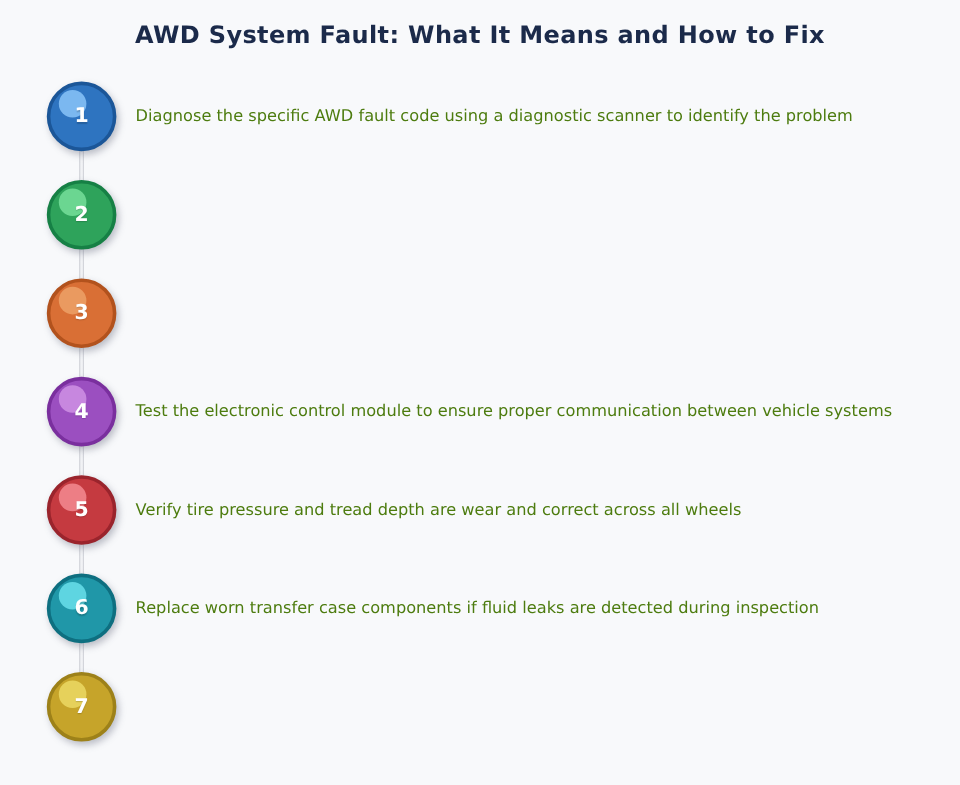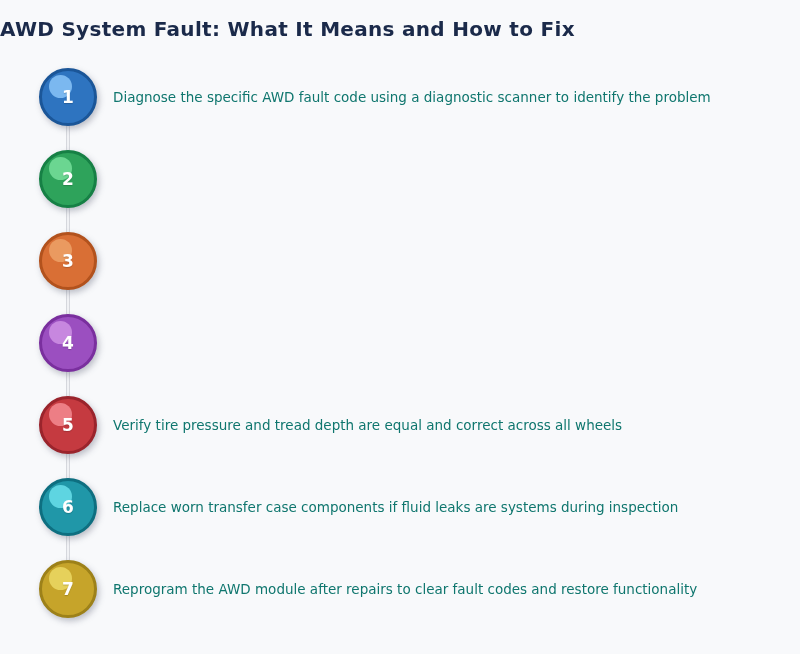--- a/index.html
+++ b/index.html
@@ -8,21 +8,21 @@
   }
   body {
     width: 800px;
     height: 654px;
     background: #f8f9fb;
     font-family: "DejaVu Sans", "Liberation Sans", sans-serif;
     overflow: hidden;
     position: relative;
   }
   .title {
-    text-align: left;
+    text-align: center;
     padding-top: 17px;
     font-size: 20px;
     font-weight: 700;
     color: #1b2a4a;
     letter-spacing: 0.3px;
   }
   .steps-wrap {
     position: absolute;
     left: 0;
     top: 56px;
@@ -73,21 +73,21 @@
     position: relative;
     color: #ffffff;
     font-size: 17px;
     font-weight: 700;
     line-height: 1;
     text-shadow: 0 1px 1px rgba(0,0,0,0.18);
   }
   .label {
     margin-left: 16px;
     font-size: 13.5px;
-    color: #0f766e;
+    color: #4d7c0f;
     line-height: 1.35;
     max-width: 640px;
   }
 </style>
 </head>
 <body>
 
 <div class="title">AWD System Fault: What It Means and How to Fix</div>
 
 <div class="steps-wrap">
@@ -113,38 +113,38 @@
       <span class="hl"></span>
       <span class="num">3</span>
     </div>
   </div>
 
   <div class="step">
     <div class="circle" style="--fill: #9b4fc0; --border: #7a2f9e; --hl: #c98ae0;">
       <span class="hl"></span>
       <span class="num">4</span>
     </div>
+    <div class="label">Test the electronic control module to ensure proper communication between vehicle systems</div>
   </div>
 
   <div class="step">
     <div class="circle" style="--fill: #c53a40; --border: #9a242c; --hl: #ef8289;">
       <span class="hl"></span>
       <span class="num">5</span>
     </div>
-    <div class="label">Verify tire pressure and tread depth are equal and correct across all wheels</div>
+    <div class="label">Verify tire pressure and tread depth are wear and correct across all wheels</div>
   </div>
 
   <div class="step">
     <div class="circle" style="--fill: #2097a8; --border: #0e6f80; --hl: #62d8e4;">
       <span class="hl"></span>
       <span class="num">6</span>
     </div>
-    <div class="label">Replace worn transfer case components if fluid leaks are systems during inspection</div>
+    <div class="label">Replace worn transfer case components if fluid leaks are detected during inspection</div>
   </div>
 
   <div class="step">
     <div class="circle" style="--fill: #c6a42a; --border: #9d8119; --hl: #e8d45e;">
       <span class="hl"></span>
       <span class="num">7</span>
     </div>
-    <div class="label">Reprogram the AWD module after repairs to clear fault codes and restore functionality</div>
   </div>
 </div>
 
 </body></html>

